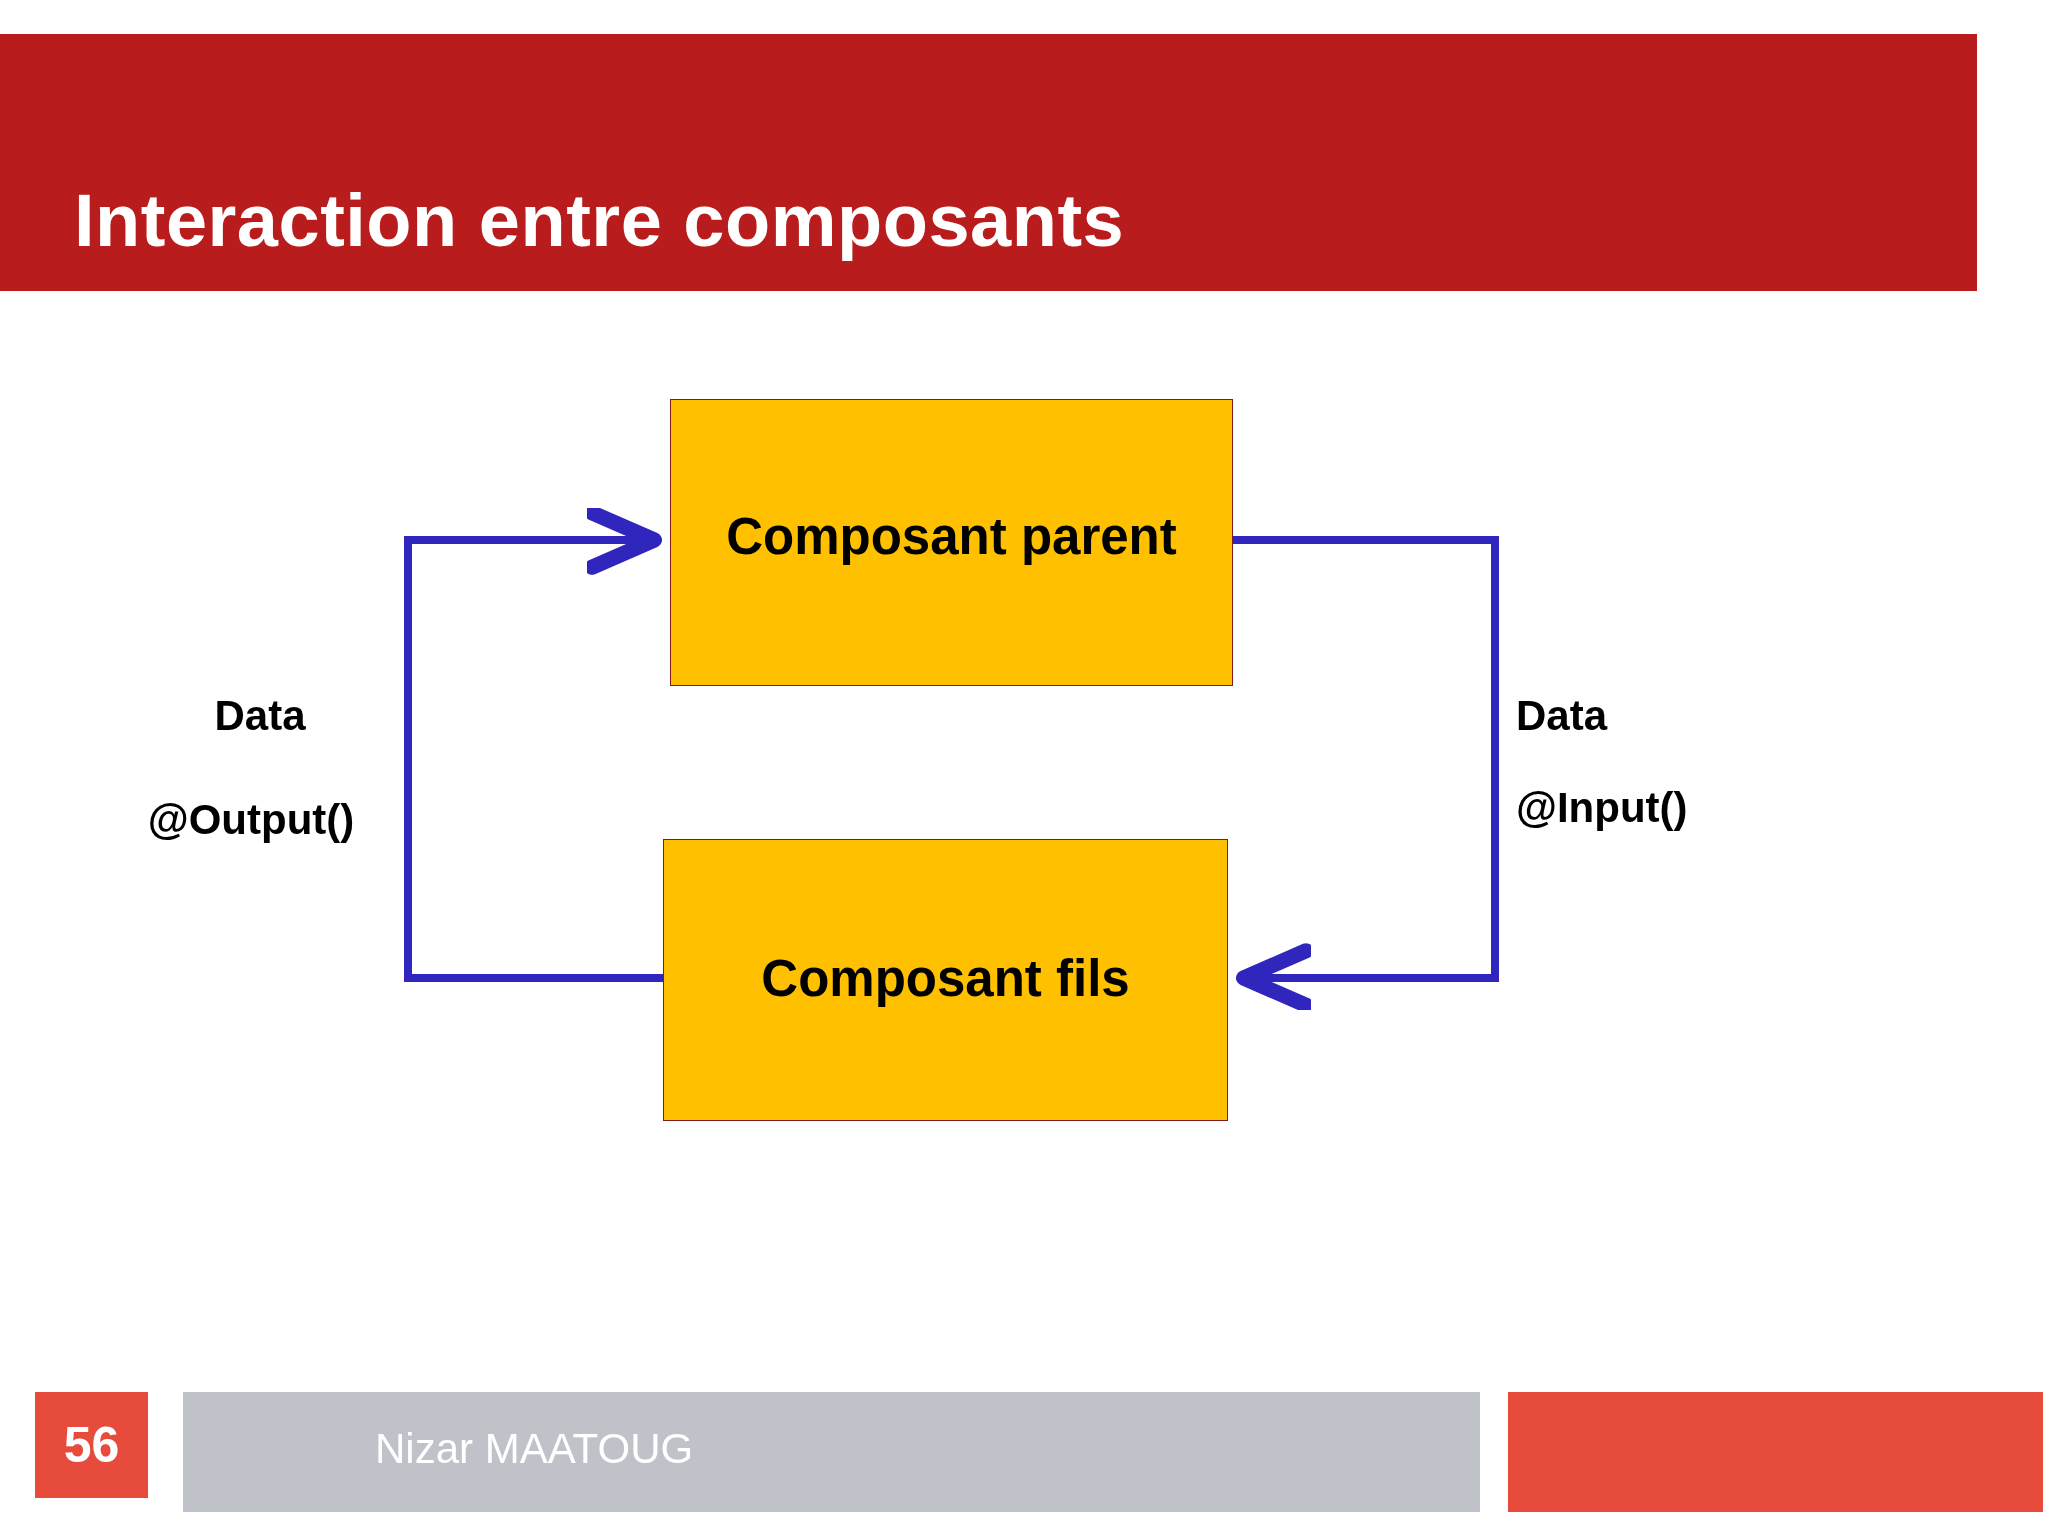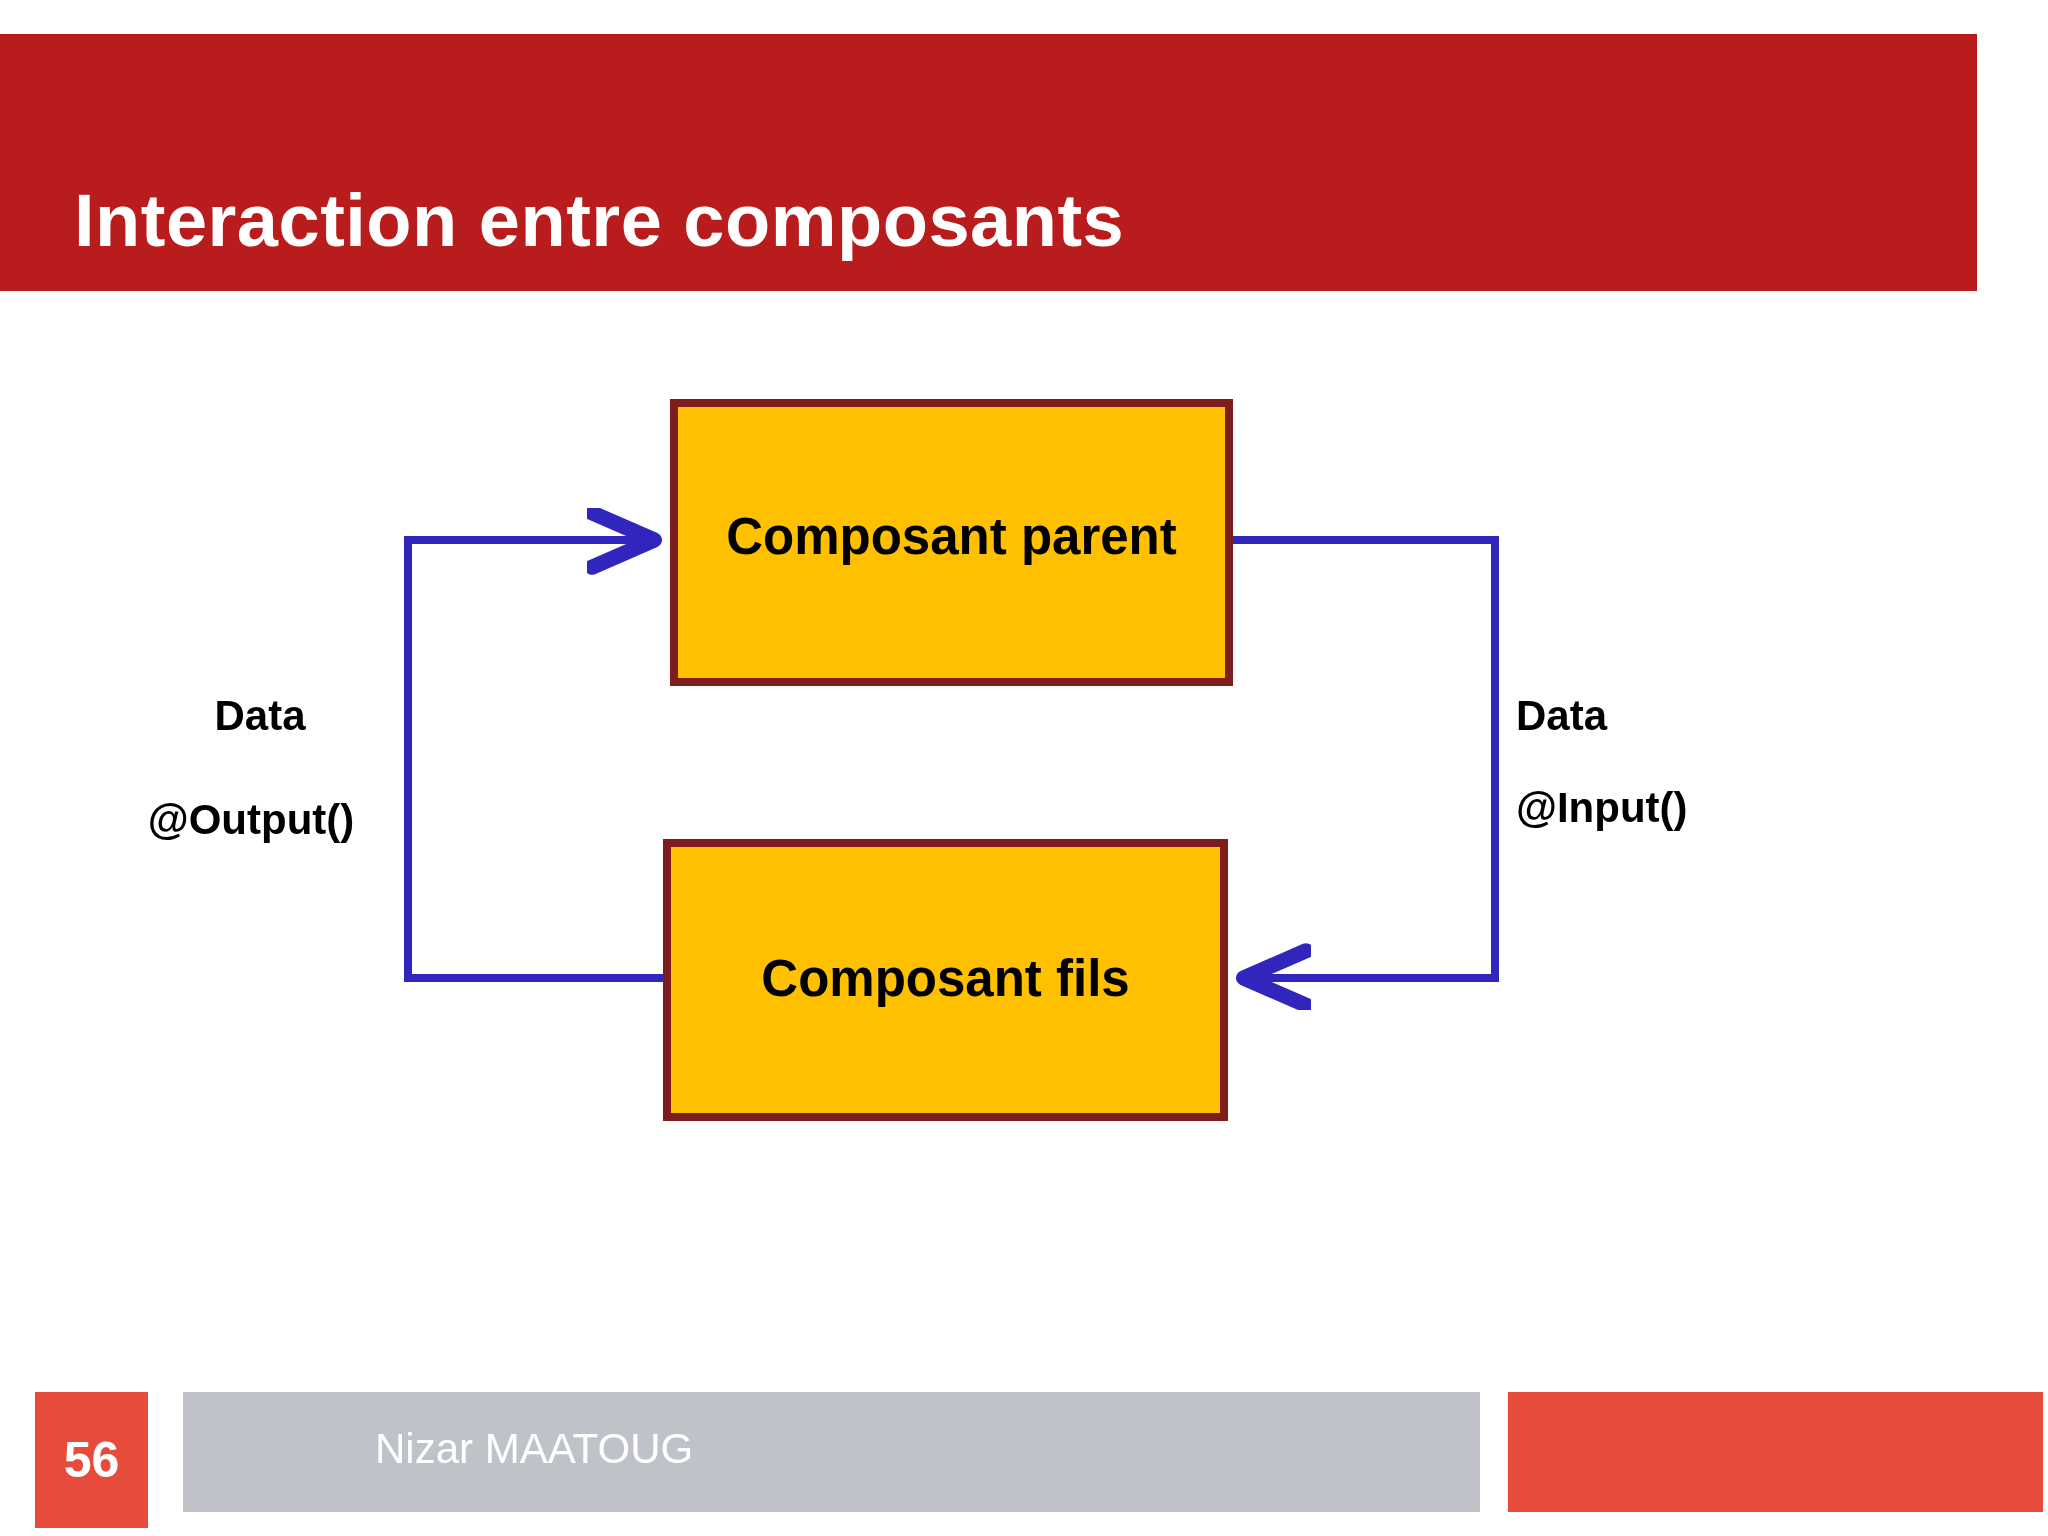--- a/index.html
+++ b/index.html
@@ -53,21 +53,21 @@
     position: absolute;
     left: 0;
     top: 0;
     width: 2048px;
     height: 1536px;
   }
 
   .node-box {
     position: absolute;
     background: #FFC000;
-    border: 8px solid #7f1d1d;
+    border: 1px solid #7f1d1d;
     box-sizing: border-box;
     display: flex;
     align-items: center;
     justify-content: center;
   }
   .node-label {
     font-size: 51px;
     font-weight: bold;
     color: #000000;
     white-space: nowrap;
@@ -113,21 +113,21 @@
   #label-left-decorator { left: 120px;  top: 787px; width: 262px; text-align: center; margin-top: 12px; }
   #label-right-data     { left: 1516px; top: 695px; text-align: left; }
   #label-right-decorator{ left: 1516px; top: 787px; text-align: left; }
 
   
   .footer-page-box {
     position: absolute;
     left: 35px;
     top: 1392px;
     width: 113px;
-    height: 136px;
+    height: 106px;
     background: #E64B3C;
     display: flex;
     align-items: center;
     justify-content: center;
   }
   .footer-page-number {
     font-size: 50px;
     font-weight: bold;
     color: #FFFFFF;
     line-height: 1;

